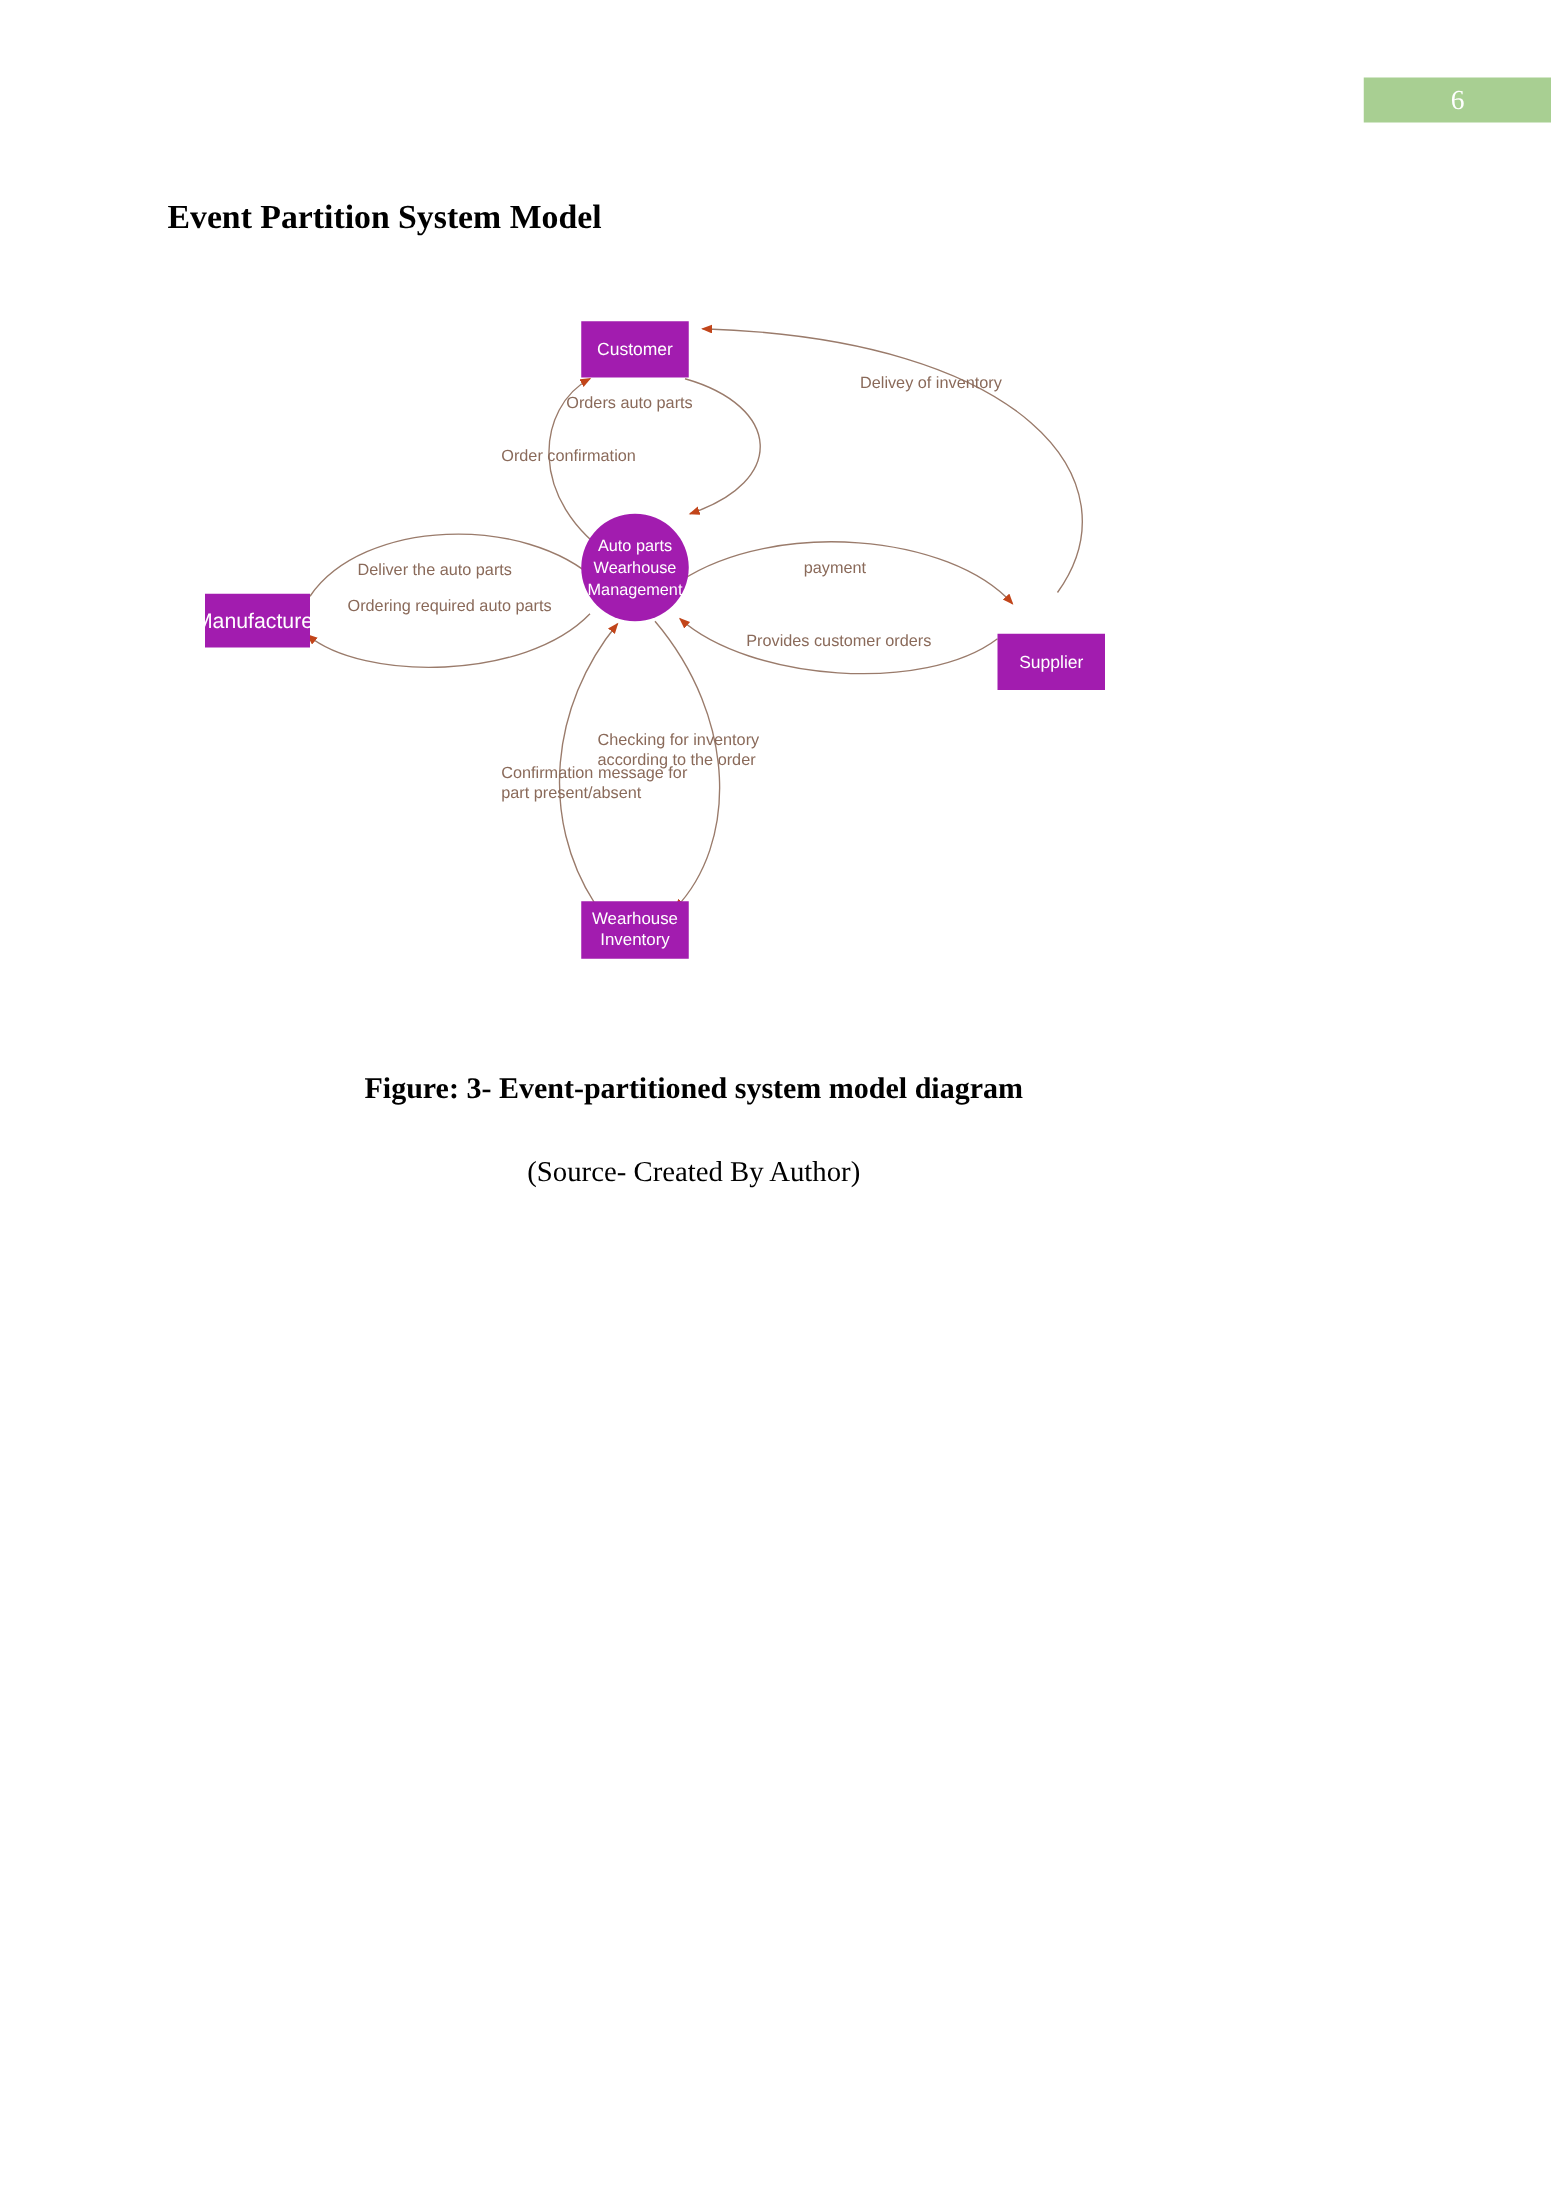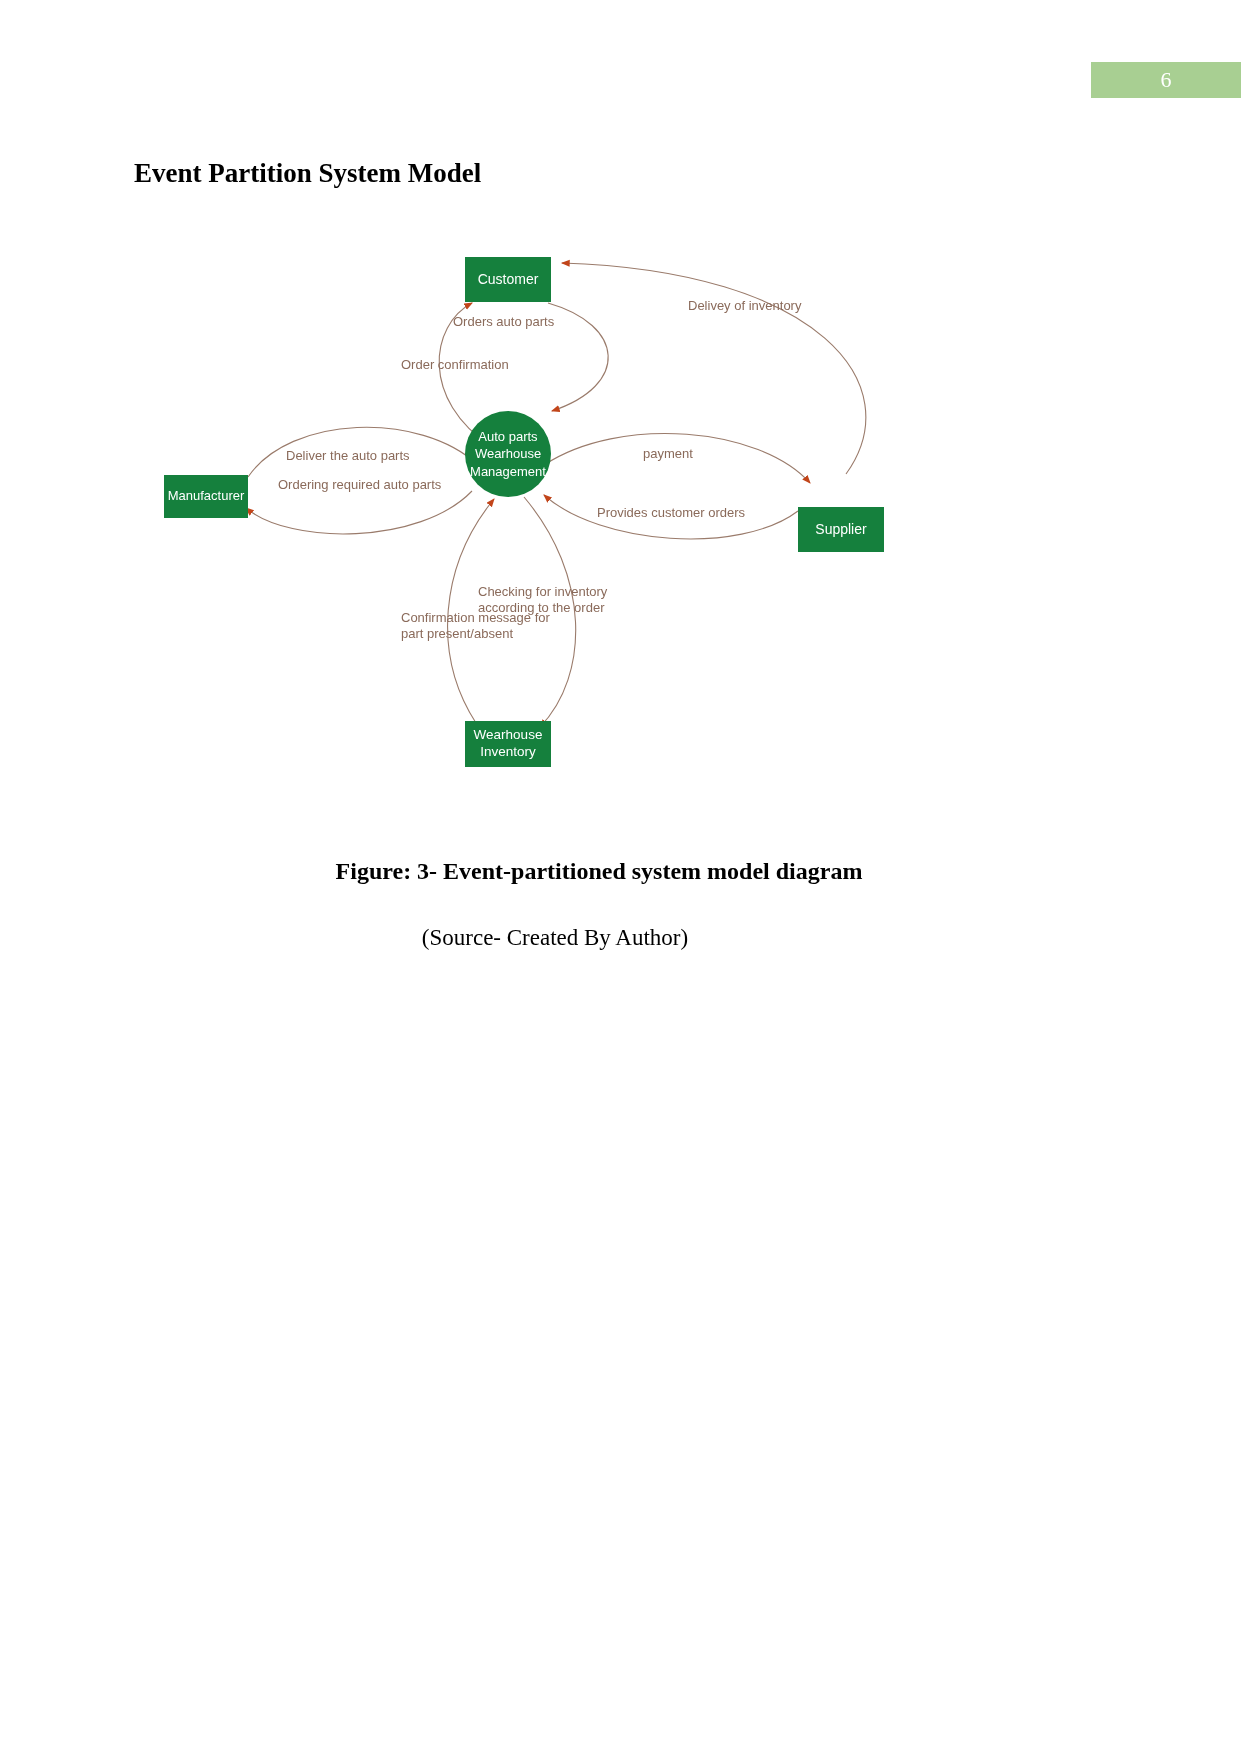--- a/index.html
+++ b/index.html
@@ -74,40 +74,40 @@
     position: absolute;
     top: 0;
     left: 0;
     width: 1000px;
     height: 580px;
   }
 
   
   .node {
     position: absolute;
-    background: #15803d;
+    background: #a21caf;
     color: #ffffff;
     font-family: "Liberation Sans", sans-serif;
     display: flex;
     align-items: center;
     justify-content: center;
     text-align: center;
     line-height: 1.25;
     box-sizing: border-box;
   }
   .node-rect { font-size: 14px; }
 
   #node-customer {
     left: 345px; top: 42px;
     width: 86px; height: 45px;
   }
   #node-manufacturer {
     left: 44px; top: 260px;
     width: 84px; height: 43px;
-    font-size: 13px;
+    font-size: 17px;
   }
   #node-supplier {
     left: 678px; top: 260px;
     width: 86px; height: 45px; margin-top: 32px;
   }
   #node-inventory {
     left: 345px; top: 506px;
     width: 86px; height: 46px;
     flex-direction: column;
     font-size: 13.5px;
@@ -148,21 +148,20 @@
   .figure-caption {
     position: absolute;
     top: 858px;
     left: 0;
     width: 1110px;
     text-align: center;
     font-family: "Liberation Serif", serif;
     font-size: 24px;
     font-weight: bold;
     color: #000000;
-    padding-left: 44px;
   }
   .figure-source {
     position: absolute;
     top: 925px;
     left: 0;
     width: 1110px;
     text-align: center;
     font-family: "Liberation Serif", serif;
     font-size: 23px;
     color: #000000;

